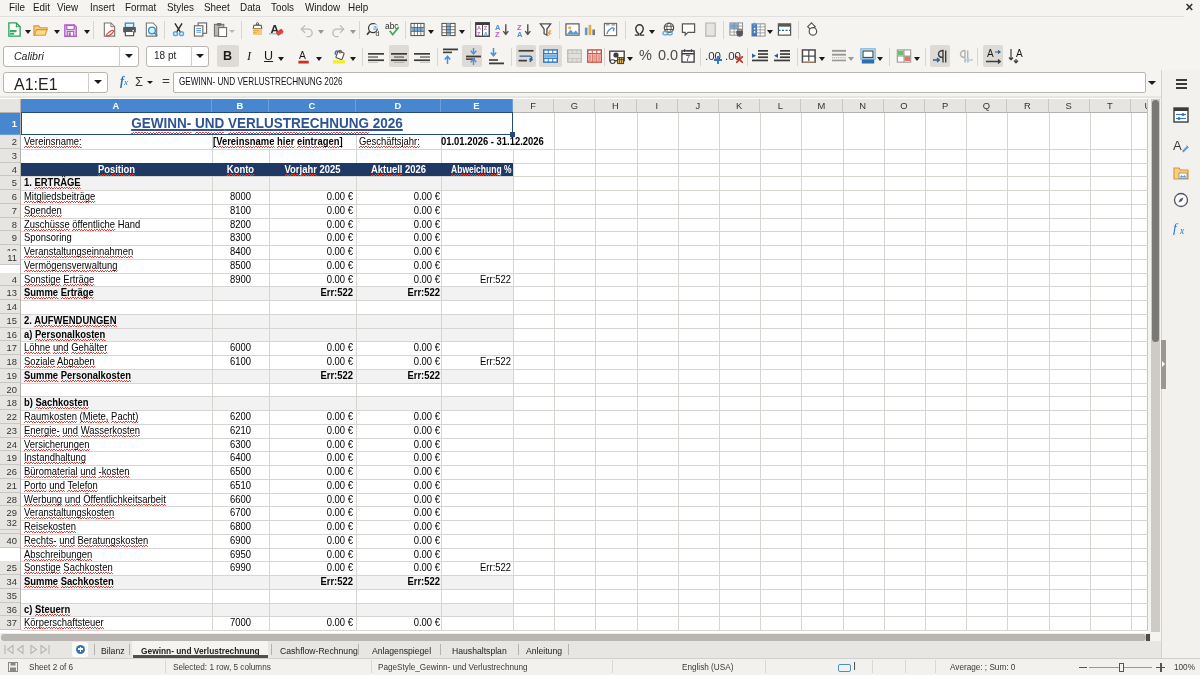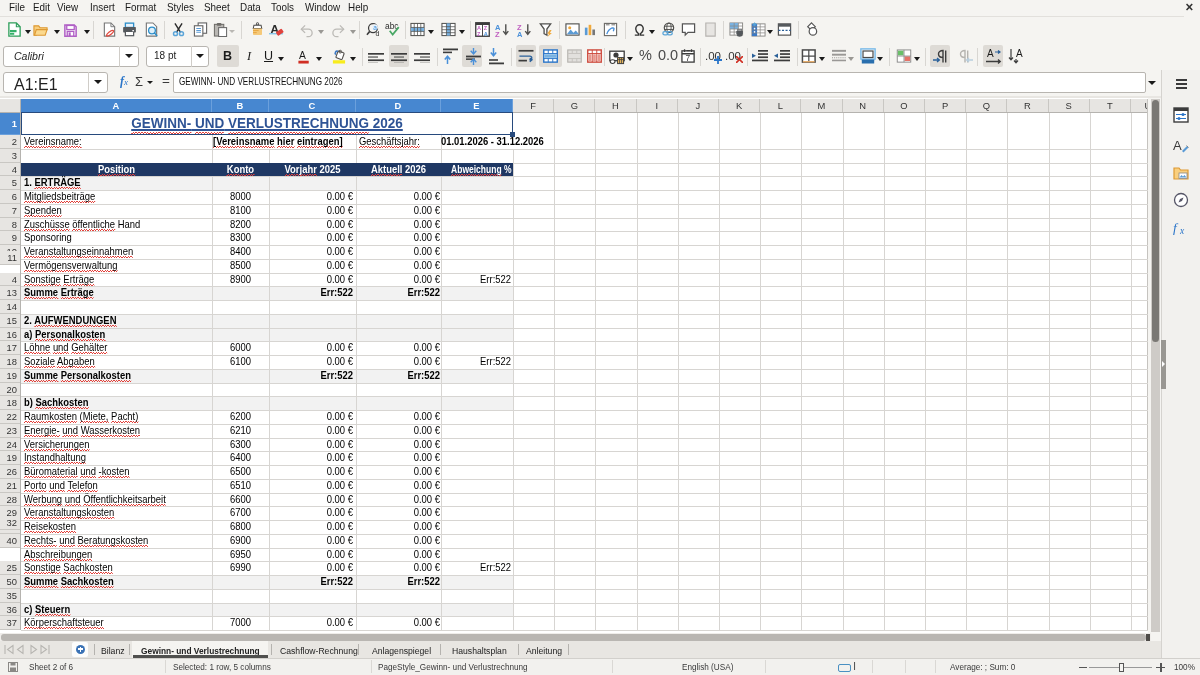--- a/index.html
+++ b/index.html
@@ -494,21 +494,21 @@
 <div class="rowhd" style="top:437.50px;height:13.75px">24</div>
 <div class="rowhd" style="top:451.25px;height:13.75px">19</div>
 <div class="rowhd" style="top:465.00px;height:13.75px">26</div>
 <div class="rowhd" style="top:478.75px;height:13.75px">21</div>
 <div class="rowhd" style="top:492.50px;height:13.75px">28</div>
 <div class="rowhd" style="top:506.25px;height:13.75px">29</div>
 <div class="rowhd" style="top:520.00px;height:13.75px">30</div>
 <div class="rowhd" style="top:533.75px;height:13.75px">40</div>
 <div class="rowhd" style="top:516px;height:13.75px">32</div>
 <div class="rowhd" style="top:561.25px;height:13.75px">25</div>
-<div class="rowhd" style="top:575.00px;height:13.75px">50</div>
+<div class="rowhd" style="top:575.00px;height:13.75px">34</div>
 <div class="rowhd" style="top:588.75px;height:13.75px">35</div>
 <div class="rowhd" style="top:602.50px;height:13.75px">36</div>
 <div class="rowhd" style="top:616.25px;height:13.75px">37</div>
 <div class="abs" style="left:20px;top:99px;width:1px;height:531px;background:#b5b3af"></div>
 <div class="abs" style="left:21px;top:176.25px;width:492px;height:13.75px;background:#f2f2f2"></div>
 <div class="abs" style="left:21px;top:286.25px;width:492px;height:13.75px;background:#f2f2f2"></div>
 <div class="abs" style="left:21px;top:313.75px;width:492px;height:13.75px;background:#f2f2f2"></div>
 <div class="abs" style="left:21px;top:327.50px;width:492px;height:13.75px;background:#f2f2f2"></div>
 <div class="abs" style="left:21px;top:368.75px;width:492px;height:13.75px;background:#f2f2f2"></div>
 <div class="abs" style="left:21px;top:396.25px;width:492px;height:13.75px;background:#f2f2f2"></div>

